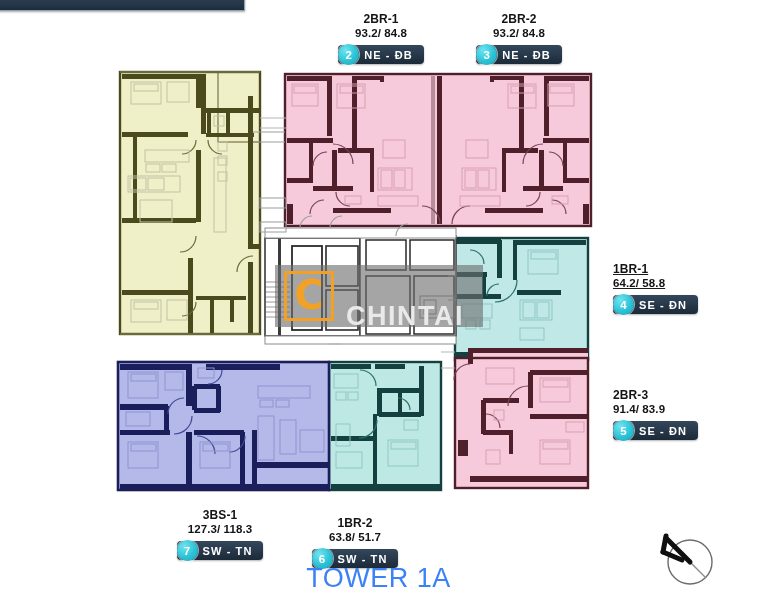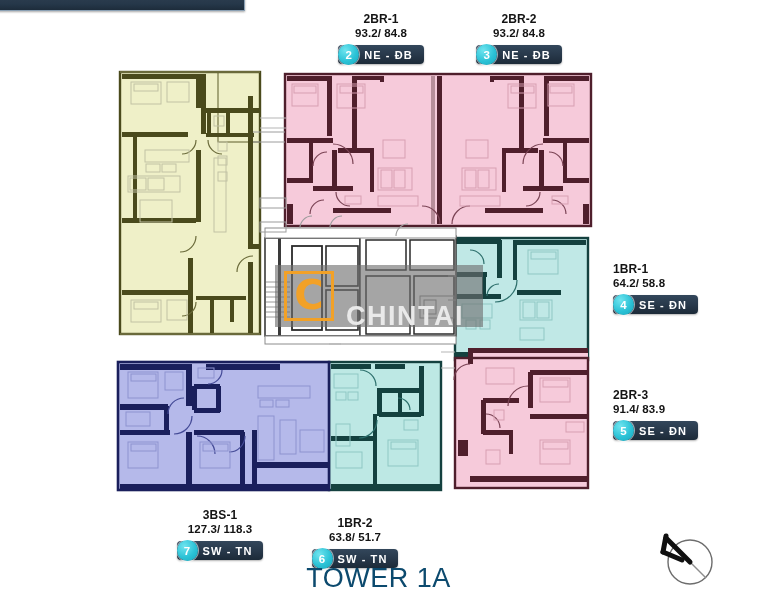--- a/index.html
+++ b/index.html
@@ -60,21 +60,21 @@
     font-family:"DejaVu Sans",sans-serif;margin-top:-3px;
   }
   .wm-text{
     margin-left:12px;font-size:27px;font-weight:bold;letter-spacing:1.5px;
     color:#e9e9e9;font-family:"Liberation Sans",sans-serif;margin-top:40px;
   }
 
   
   .tower{
     position:absolute;left:0;right:0;top:563px;text-align:center;
-    font-size:27px;letter-spacing:.5px;color:#0c4a6e;
+    font-size:27px;letter-spacing:.5px;color:#3b82f6;
     font-family:"Liberation Sans",sans-serif;
   }
 
   
   .compass{position:absolute;left:648px;top:518px;width:80px;height:75px;}
 </style>
 </head>
 <body>
 
 <div class="stage">
@@ -421,21 +421,21 @@
 
   <div class="ulabel center" style="left:464px;top:12px;width:110px;">
     <div class="code">2BR-2</div>
     <div class="area">93.2/ 84.8</div>
     <div class="tag">
       <div class="plate">NE - ĐB</div>
       <div class="circ">3</div>
     </div>
   </div>
 
-  <div class="ulabel" style="left:613px;top:262px;">
+  <div class="ulabel" style="left:613px;top:262px;text-decoration:underline;">
     <div class="code">1BR-1</div>
     <div class="area">64.2/ 58.8</div>
     <div class="tag">
       <div class="plate">SE - ĐN</div>
       <div class="circ">4</div>
     </div>
   </div>
 
   <div class="ulabel" style="left:613px;top:388px;">
     <div class="code">2BR-3</div>

